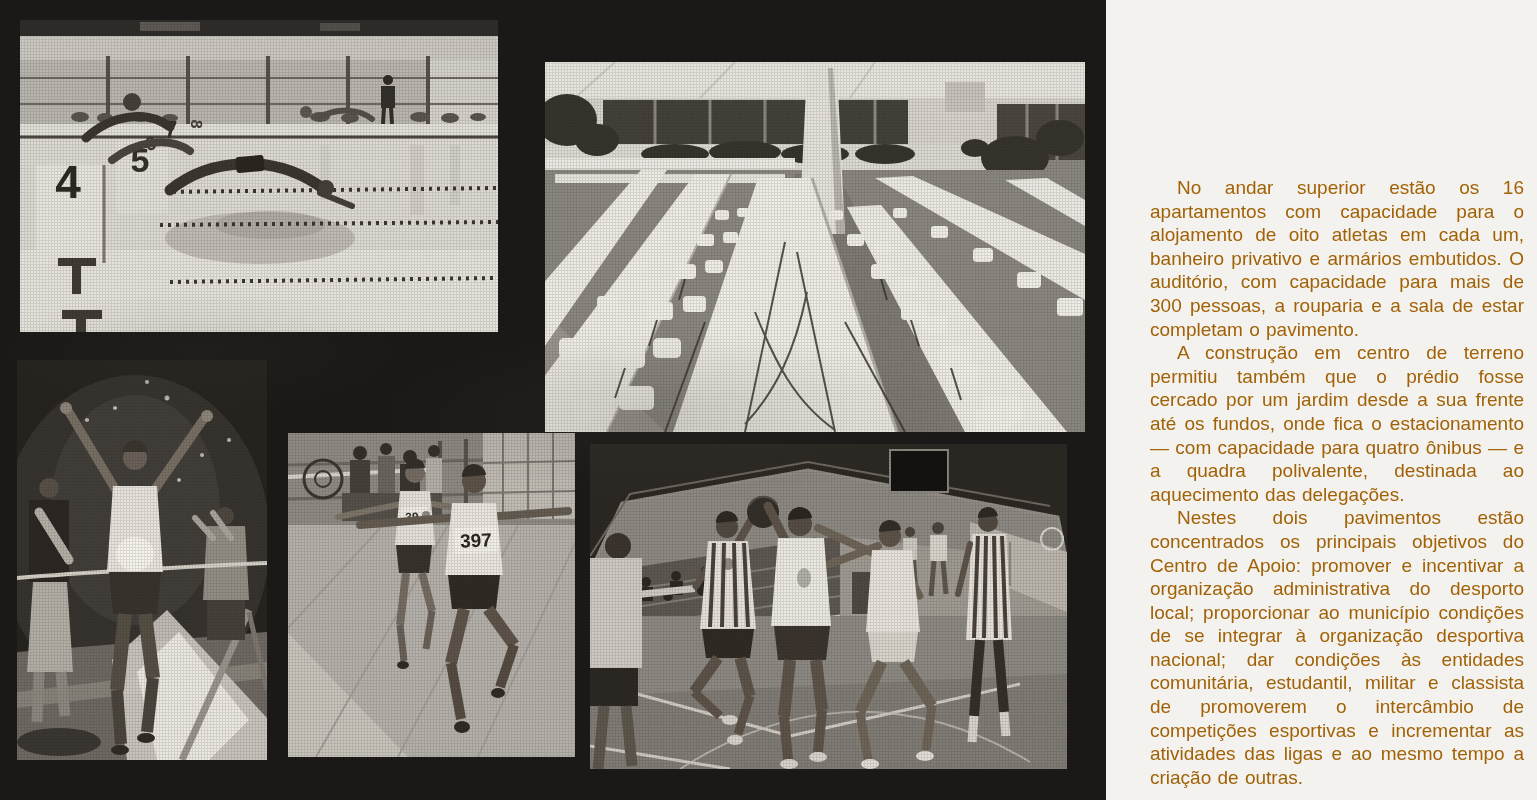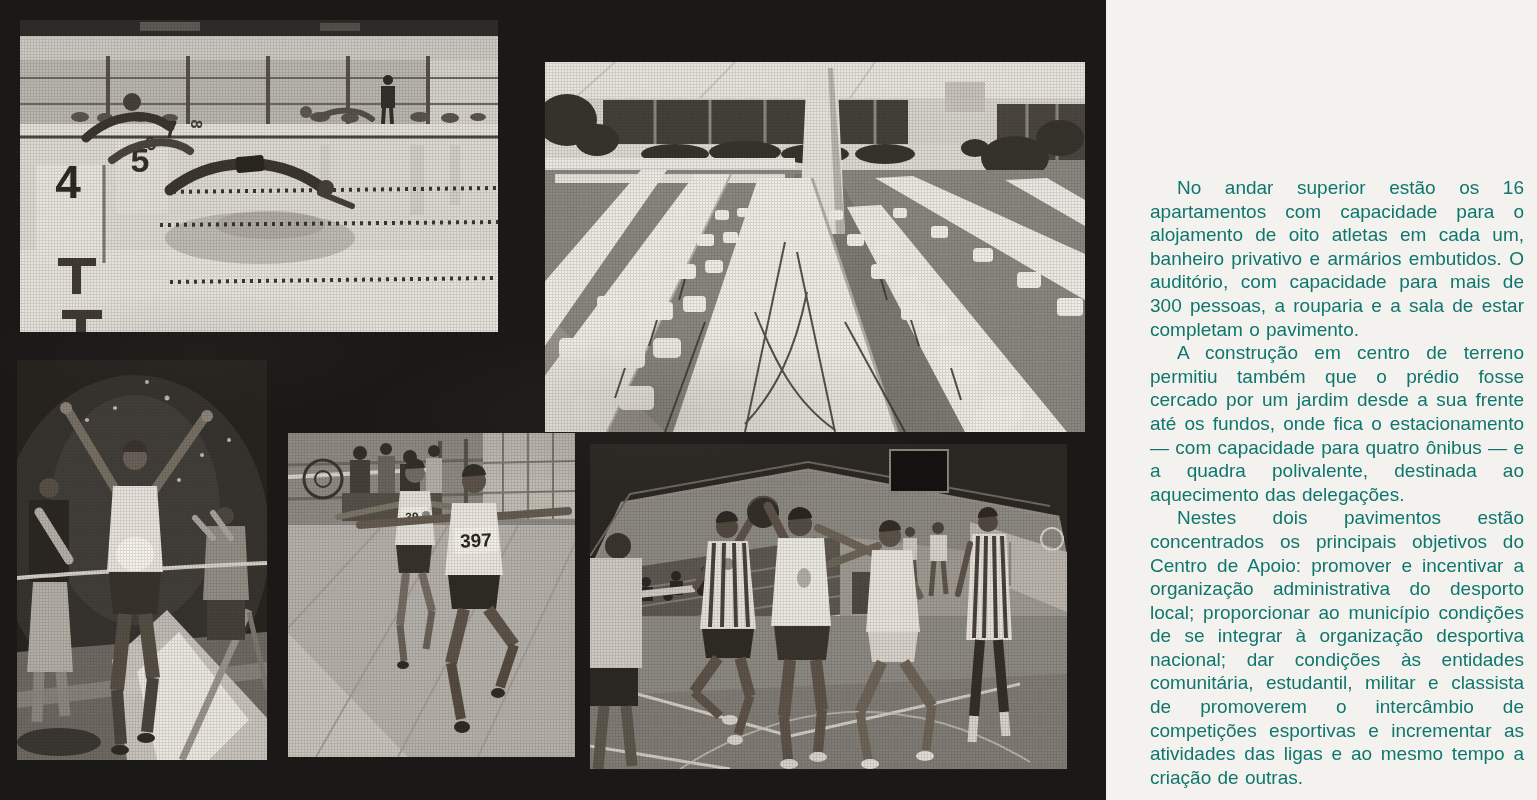--- a/index.html
+++ b/index.html
@@ -22,21 +22,21 @@
   }
   .photo{position:absolute;overflow:hidden;background:#d9d6d0}
   .photo svg{display:block;width:100%;height:100%}
   .halftone{
     position:absolute;inset:0;pointer-events:none;
     background-image:radial-gradient(rgba(32,28,23,.13) 1px, transparent 1.15px);
     background-size:3px 3px;
   }
   .article{
     position:absolute;left:1150px;top:176px;width:374px;
-    color:#0f766e;font-size:19px;line-height:23.6px;
+    color:#a16207;font-size:19px;line-height:23.6px;
     text-align:justify;hyphens:auto;-webkit-hyphens:auto;
   }
   .article p{margin:0;text-indent:27px;word-spacing:1px}
   text{font-family:"Liberation Sans", sans-serif}
 </style>
 </head>
 <body>
 
 <div class="collage">
 

